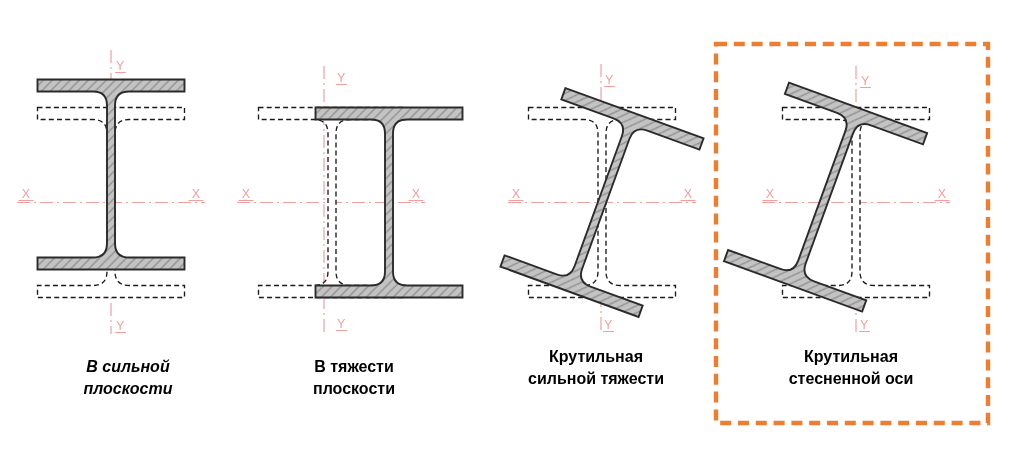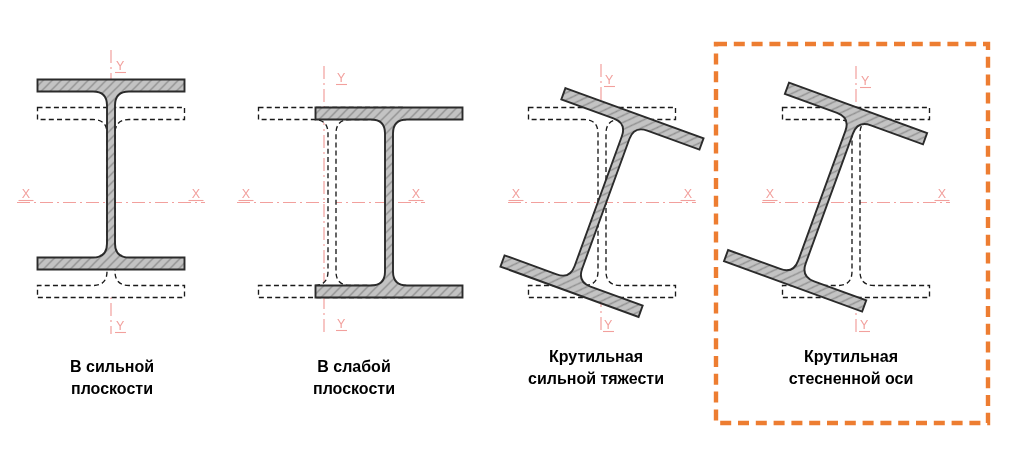--- a/index.html
+++ b/index.html
@@ -89,27 +89,27 @@
       <line class="axu" x1="859" y1="331.5" x2="870" y2="331.5"></line>
       <text class="axt" x="770" y="198" text-anchor="middle">X</text>
       <text class="axt" x="942" y="198" text-anchor="middle">X</text>
       <text class="axt" x="861" y="85">Y</text>
       <text class="axt" x="860" y="329">Y</text>
       <use href="#ibeam" class="ghost" transform="translate(856,202.5)"></use>
       <use href="#ibeam" class="beam" transform="translate(856,202.5) rotate(20 0 -89)"></use>
     </g>
   </svg>
 
-  <div class="caption" style="left:12px; top:356px;">
+  <div class="caption" style="left:28px; top:356px;font-style:italic;">
     <div>В сильной</div>
     <div>плоскости</div>
   </div>
 
   <div class="caption" style="left:254px; top:356px;">
-    <div>В слабой</div>
+    <div>В тяжести</div>
     <div>плоскости</div>
   </div>
 
   <div class="caption" style="left:496px; top:346px;">
     <div>Крутильная</div>
     <div>сильной тяжести</div>
   </div>
 
   <div class="caption" style="left:751px; top:346px;">
     <div>Крутильная</div>

